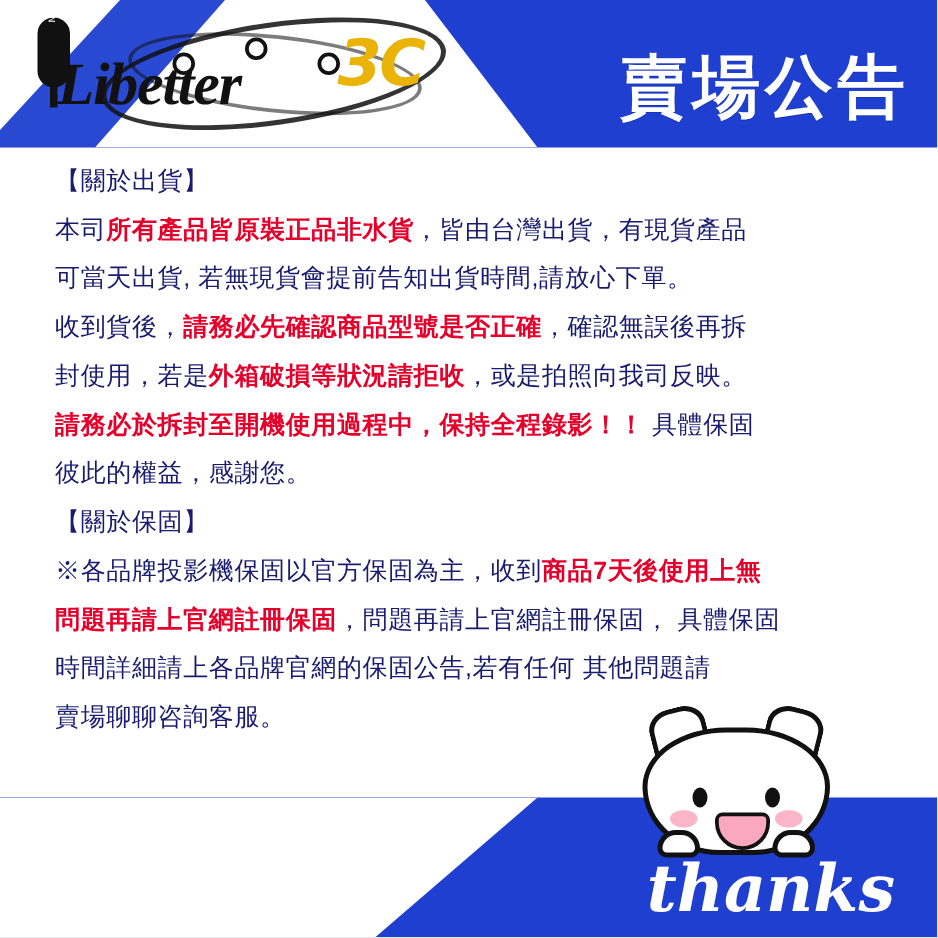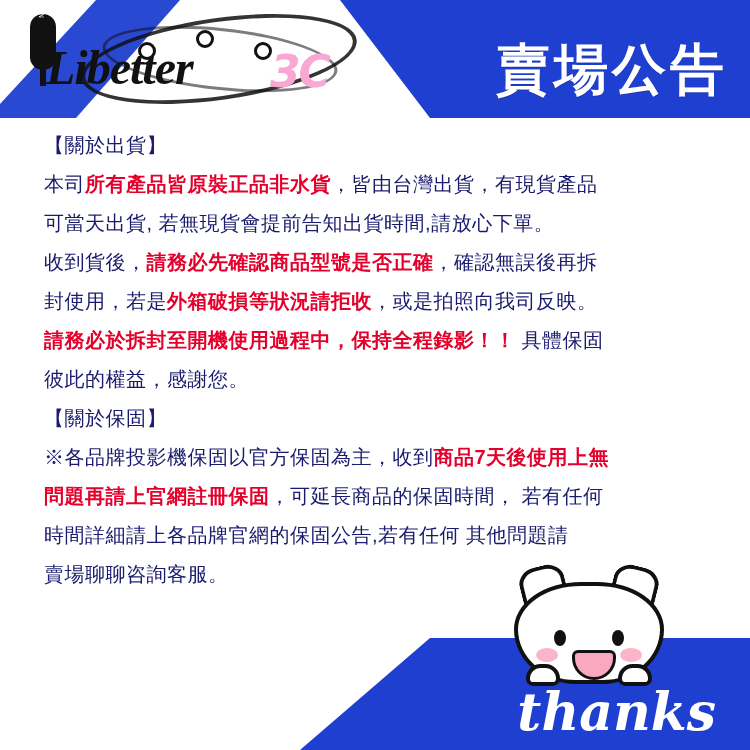--- a/index.html
+++ b/index.html
@@ -81,24 +81,23 @@
     color: #111111;
     letter-spacing: -1px;
   }
   .logo-3c {
     position: absolute;
     left: 252px;
     top: 8px;
     font-family: "DejaVu Sans", "Liberation Sans", sans-serif;
     font-weight: bold;
     font-style: italic;
-    font-size: 44px;
-    color: #f9a8d4;
+    font-size: 51px;
+    color: #eab308;
     letter-spacing: -2px;
-    margin-top: 24px;
   }
   .logo-mic {
     position: absolute;
     left: 12px;
     top: 0px;
     width: 26px;
     height: 56px;
     background: #111111;
     border-radius: 13px;
   }
@@ -326,21 +325,21 @@
         </div>
         <div>
           <p class="para"><span class="tx">收到貨後，</span><span class="hl">請務必先確認商品型號是否正確</span><span class="tx">，確認無誤後再拆</span></p>
           <p class="para"><span class="tx">封使用，若是</span><span class="hl">外箱破損等狀況請拒收</span><span class="tx">，或是拍照向我司反映。</span></p>
           <p class="para"><span class="hl">請務必於拆封至開機使用過程中，保持全程錄影！！</span><span class="tx"> 具體保固</span></p>
           <p class="para"><span class="tx">彼此的權益，感謝您。</span></p>
         </div>
         <div>
           <p class="para heading">【關於保固】</p>
           <p class="para"><span class="tx">※各品牌投影機保固以官方保固為主，收到</span><span class="hl">商品7天後使用上無</span></p>
-          <p class="para"><span class="hl">問題再請上官網註冊保固</span><span class="tx">，可延長商品的保固時間， 若有任何</span></p>
+          <p class="para"><span class="hl">問題再請上官網註冊保固</span><span class="tx">，問題再請上官網註冊保固， 具體保固</span></p>
           <p class="para"><span class="tx">時間詳細請上各品牌官網的保固公告,若有任何 其他問題請</span></p>
           <p class="para"><span class="tx">賣場聊聊咨詢客服。</span></p>
         </div>
       </div>
   </div>
 
   <div class="footer">
     <div class="footer-diag"></div>
     <div class="footer-thanks">thanks</div>
   </div>

